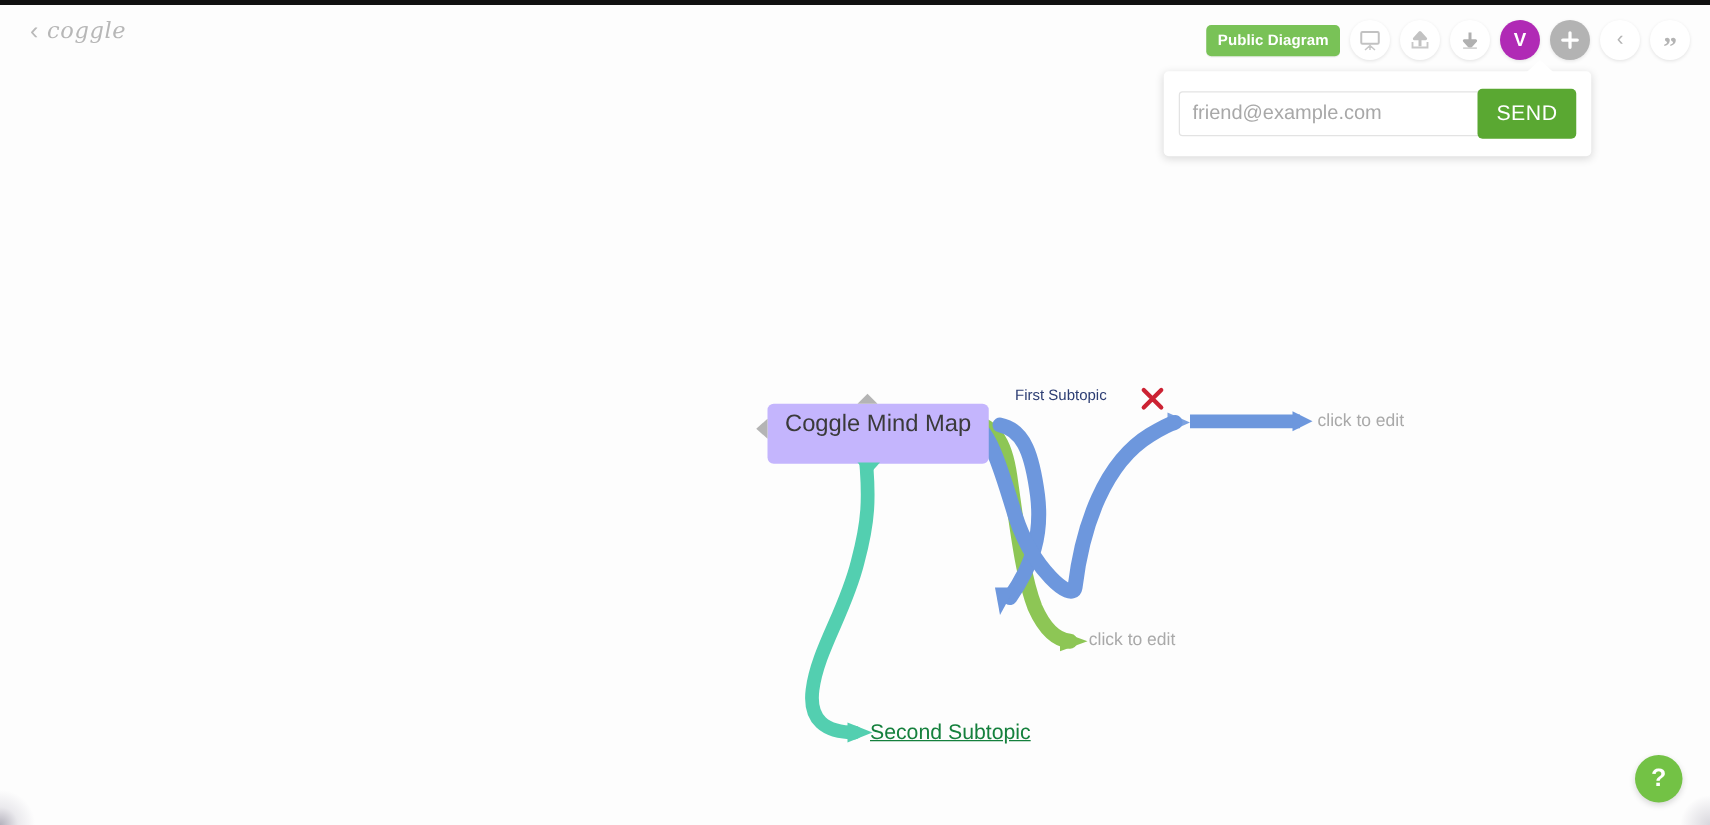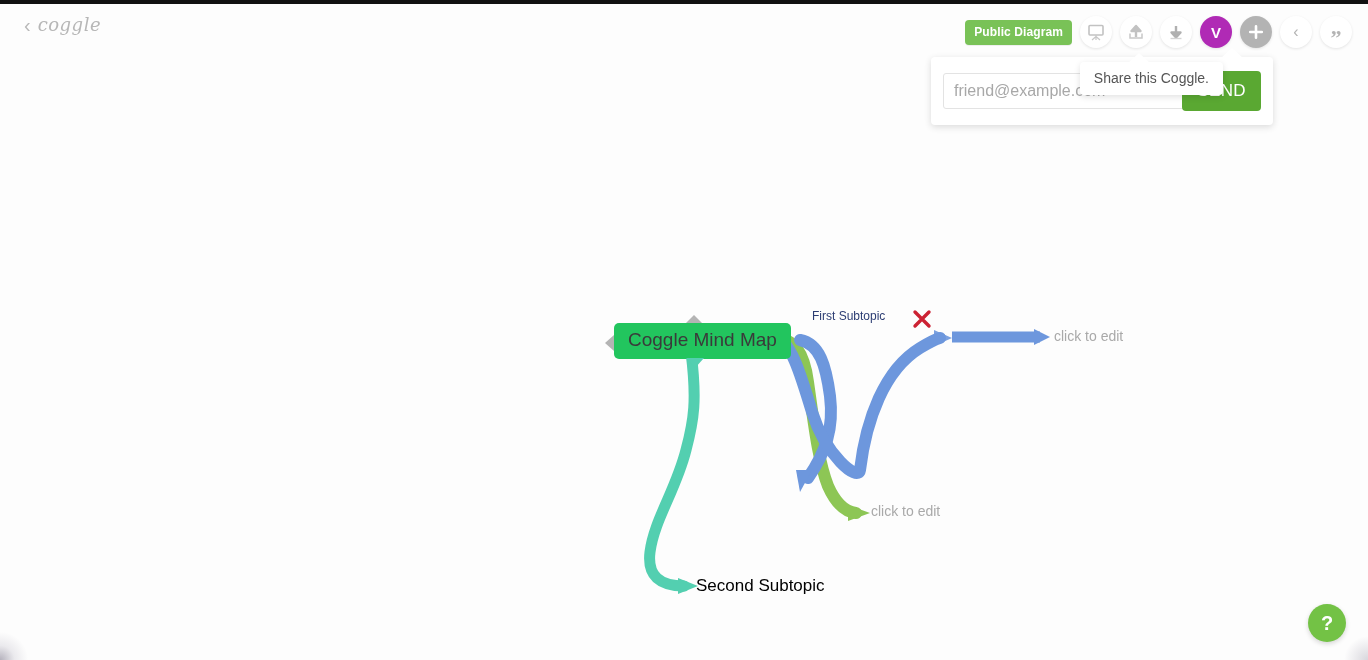--- a/index.html
+++ b/index.html
@@ -137,23 +137,23 @@
     border-bottom: 10px solid #ffffff;
   }
 
   
   .canvas { position: absolute; inset: 0; z-index: 5; }
   .canvas svg { position: absolute; left: 0; top: 0; }
 
   
   .root-node {
     position: absolute; left: 614px; top: 323px;
-    background: #22c55e;
+    background: #c4b5fd;
     border-radius: 5px;
-    padding: 6px 14px 8px;
+    padding: 6px 14px 20px;
     font-size: 19px; color: #3a3a3a;
     white-space: nowrap;
     cursor: text;
     z-index: 12;
   }
   .nub { position: absolute; width: 0; height: 0; }
   .nub-left {
     left: -9px; top: 12px;
     border-top: 8px solid transparent; border-bottom: 8px solid transparent;
     border-right: 9px solid #b4b4b4;
@@ -172,21 +172,21 @@
   
   .map-label {
     position: absolute; white-space: nowrap; z-index: 12; cursor: text;
   }
   .label-first {
     left: 812px; top: 309px;
     font-size: 12px; color: #2c3d73;
   }
   .label-second {
     left: 696px; top: 576px;
-    font-size: 17px; color: #000000;
+    font-size: 17px; color: #15803d; text-decoration: underline;
   }
   .label-edit-1 { left: 1054px; top: 328px; font-size: 14px; color: #a9a9a9; }
   .label-edit-2 { left: 871px; top: 503px; font-size: 14px; color: #a9a9a9; }
 
   .del-x {
     position: absolute; left: 911px; top: 308px;
     width: 22px; height: 22px; z-index: 13; cursor: pointer;
   }
 
   
@@ -293,24 +293,20 @@
       <span class="quote-glyph">”</span>
     </div>
   </div>
 
   <div class="share-popup">
     <span class="arrow-up"></span>
     <input class="share-input" type="text" placeholder="friend@example.com" style="">
     <button class="send-btn">SEND</button>
   </div>
 
-  <div class="tooltip">
-    <span class="arrow-up"></span>
-    <span>Share this Coggle.</span>
-  </div>
 
   <button class="help-btn">
     <span>?</span>
   </button>
 
   <div class="corner-curl"></div>
   <div class="corner-curl-r"></div>
 </div>
 
 </body></html>

